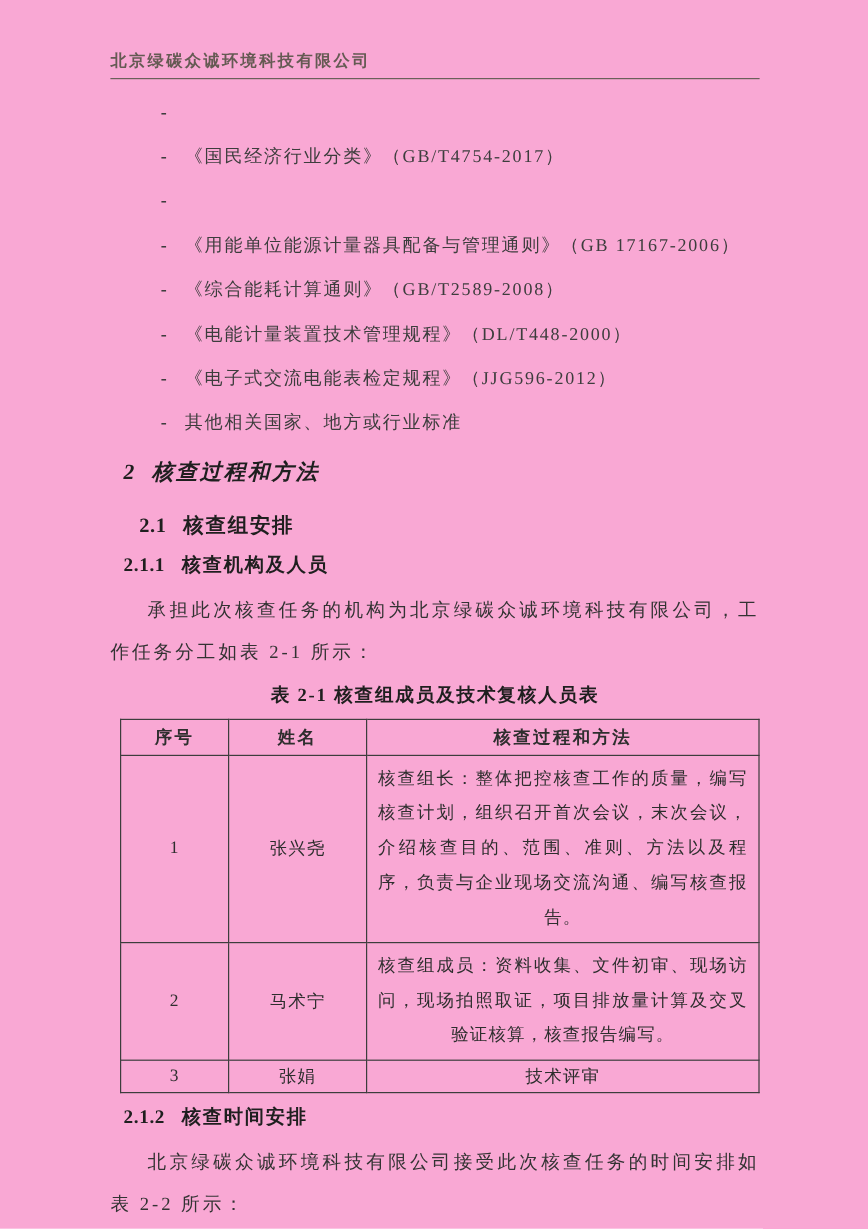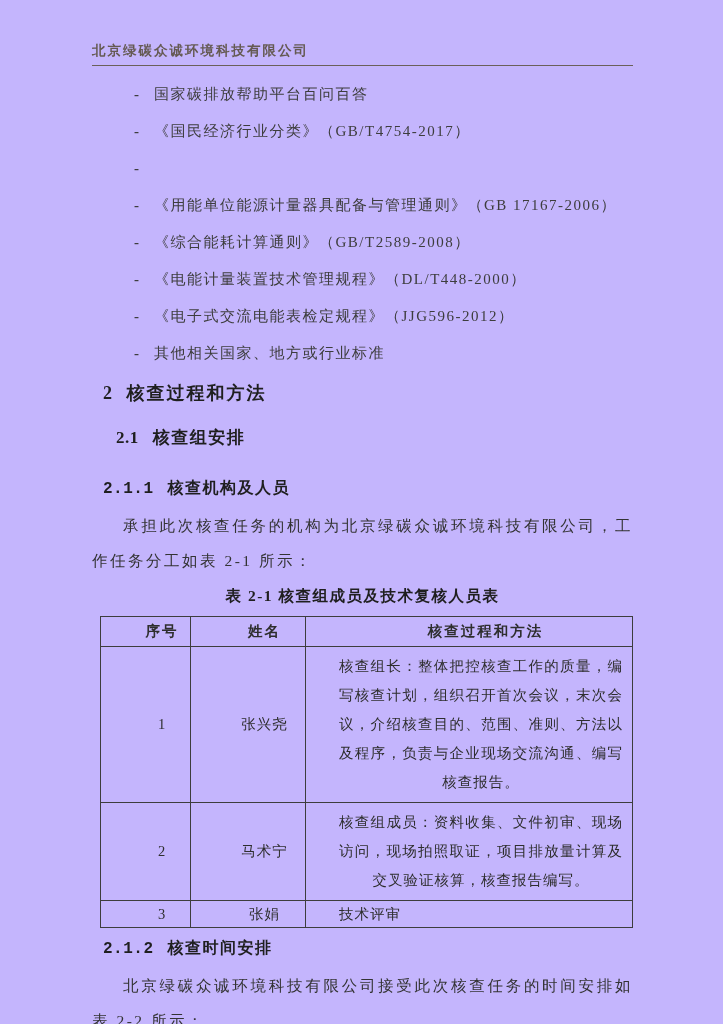--- a/index.html
+++ b/index.html
@@ -6,21 +6,21 @@
   html, body { background: #ffffff; }
   body {
     width: 723px; height: 1024px;
     font-family: "Liberation Serif", "DejaVu Serif", serif;
     color: #3a3a3a;
     overflow: hidden;
   }
   .page {
     width: 723px; height: 1024px;
     padding: 42px 90px 0 92px;
-    background: #c4b5fd;
+    background: #f9a8d4;
   }
   
   .doc-header {
     display: flex;
     justify-content: space-between;
     align-items: flex-end;
     border-bottom: 1.5px solid #6b6059;
     padding-bottom: 5px;
   }
   .doc-header .company {
@@ -53,35 +53,35 @@
     font-weight: bold;
     color: #3d3d3d;
   }
   
   .h-level1 {
     margin: 17px 0 0 11px;
     font-size: 18px;
     font-weight: bold;
     color: #1f1f1f;
     letter-spacing: 2px;
+    font-style: italic;
   }
   .h-level2 {
     margin: 21px 0 0 24px;
     font-size: 17px;
     font-weight: bold;
     color: #1f1f1f;
     letter-spacing: 1.5px;
   }
   .h-level3 {
-    margin: 29px 0 0 11px;
+    margin: 12px 0 0 11px;
     font-size: 16px;
     font-weight: bold;
     color: #1f1f1f;
     letter-spacing: 1.5px;
-    font-family: Liberation Mono, monospace;
   }
   .h-num { margin-right: 14px; letter-spacing: 0.5px; }
   
   .para {
     margin-top: 9px;
     font-size: 15.5px;
     line-height: 35px;
     letter-spacing: 2.5px;
     text-indent: 2em;
     color: #333333;
@@ -101,56 +101,54 @@
     margin-left: 8px;
     width: 532px;
     border-collapse: collapse;
     table-layout: fixed;
   }
   table.roster th, table.roster td {
     border: 1.6px solid #3d3d3d;
     font-size: 14.5px;
     color: #2e2e2e;
     vertical-align: middle;
-    padding-left: 33px;
   }
   table.roster th {
     height: 30px;
     font-weight: bold;
     text-align: center;
     letter-spacing: 2px;
   }
   col.c-no { width: 90px; }
   col.c-name { width: 115px; }
   col.c-duty { width: 327px; }
   td.cell-center { text-align: center; letter-spacing: 1px; }
   td.cell-duty {
     padding: 5px 9px;
     line-height: 29px;
     letter-spacing: 1px;
     text-align: justify;
     text-align-last: center;
   }
-  td.cell-duty-single { text-align: left; height: 27px; letter-spacing: 1px; }
+  td.cell-duty-single { text-align: center; height: 27px; letter-spacing: 1px; }
   tr.row-tall-1 td { height: 96px; }
   tr.row-tall-2 td { height: 79px; }
 </style>
 </head>
 <body>
 
 <div class="page">
 
   <div class="doc-header">
     <span class="company">北京绿碳众诚环境科技有限公司</span>
   </div>
 
   <div class="ref-list">
     <div class="ref-item">
       <span class="dash">-</span>
-      <span>国家碳排放帮助平台百问百答</span>
     </div>
     <div class="ref-item">
       <span class="dash">-</span>
       <span>《国民经济行业分类》（GB/T4754-2017）</span>
     </div>
     <div class="ref-item">
       <span class="dash">-</span>
     </div>
     <div class="ref-item">
       <span class="dash">-</span>

